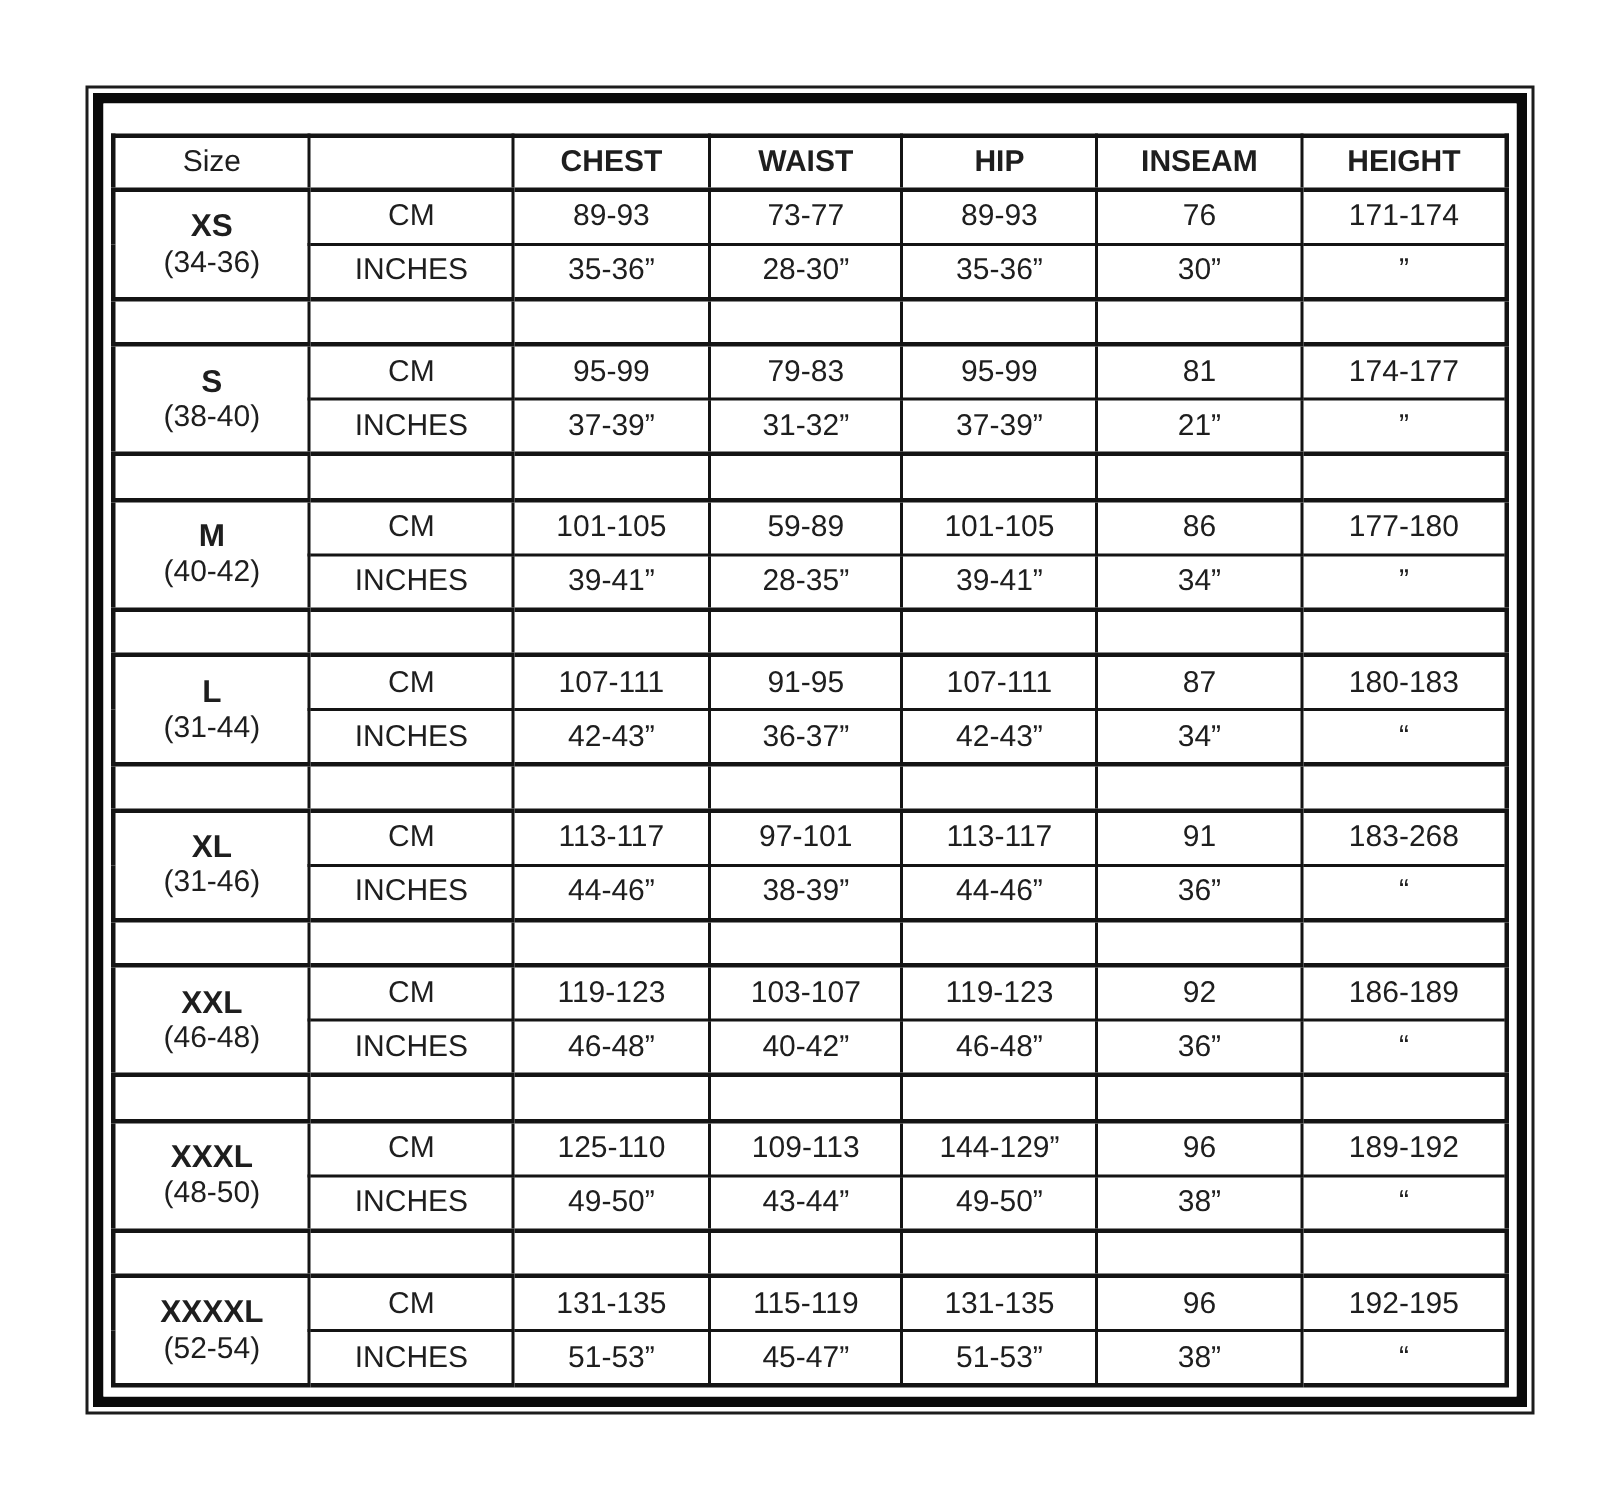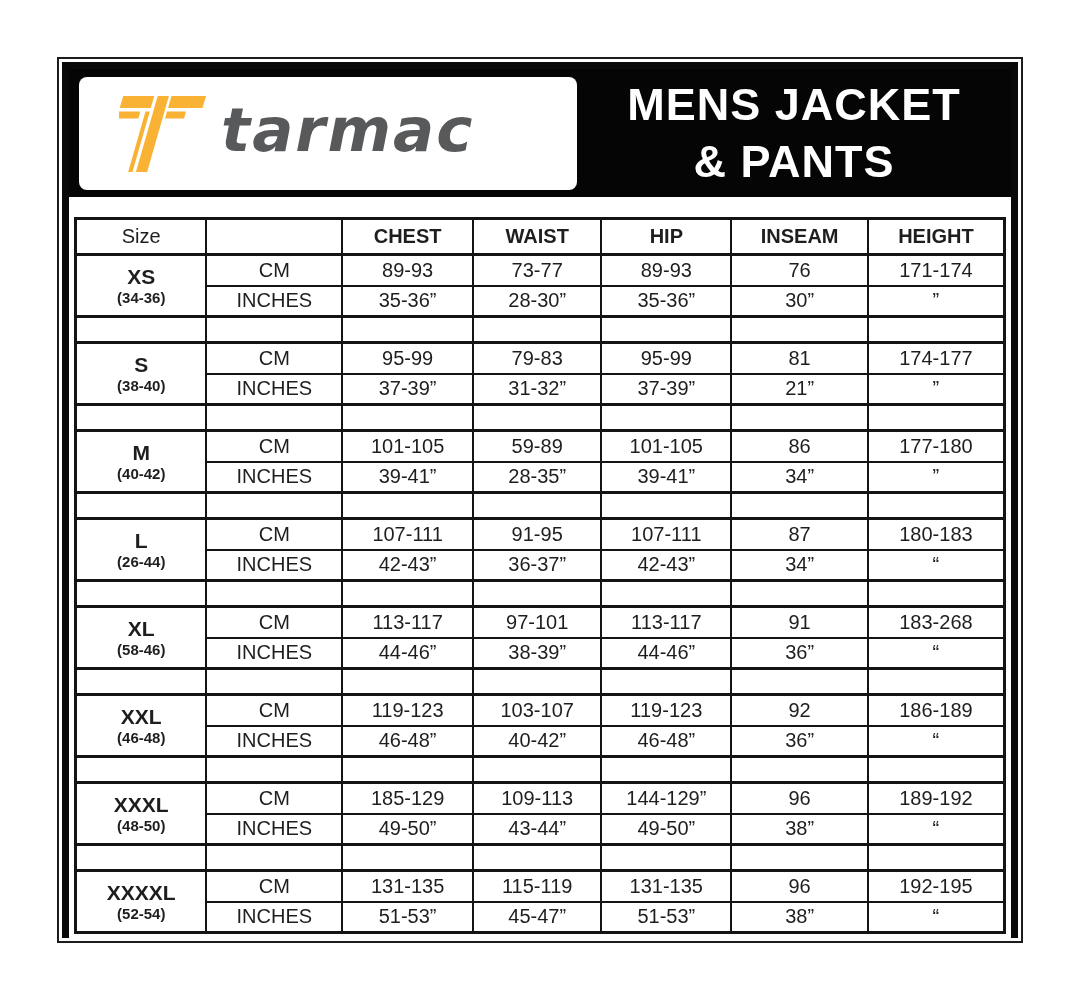--- a/index.html
+++ b/index.html
@@ -54,48 +54,29 @@
   }
   .size-table thead tr{height:36px;}
   .size-table thead th{font-weight:bold;border-bottom-width:3px;}
   .size-table thead th.size-header{font-weight:400;}
   tr.cm-row,tr.in-row{height:31px;}
   tr.cm-row td{border-top-width:3px;}
   tr.in-row td{border-bottom-width:3px;}
   td.size-cell{border-bottom-width:3px;}
   tr.spacer-row{height:26px;}
   .size-name{font-weight:bold;font-size:21px;line-height:1.15;}
-  .size-range{font-weight:bold;font-size:15px;line-height:1.15;}
+  .size-range{font-weight:normal;font-size:20px;line-height:1.15;}
 </style>
 </head>
 <body>
 
 <div class="sheet">
   <div class="frame-outer">
     <div class="frame-inner">
 
-      <div class="header-band">
-        <div class="logo-box">
-          <svg class="logo-icon" width="88" height="84" viewBox="0 0 102 96" xmlns="http://www.w3.org/2000/svg">
-            <g transform="translate(6) skewX(-16)">
-              <rect x="0" y="4" width="36" height="14"></rect>
-              <rect x="56" y="4" width="40" height="14"></rect>
-              <rect x="40" y="4" width="13" height="88"></rect>
-              <rect x="31" y="22" width="5" height="70"></rect>
-              <rect x="0" y="22" width="25" height="8"></rect>
-              <rect x="56" y="22" width="22" height="8"></rect>
-            </g>
-          </svg>
-          <div class="wordmark">tarmac</div>
-        </div>
-        <div class="title-box">
-          <div>MENS JACKET</div>
-          <div>&amp; PANTS</div>
-        </div>
-      </div>
 
       <div class="table-wrap">
         <table class="size-table">
           <colgroup>
             <col style="width:14.1%">
               <col style="width:14.6%">
               <col style="width:14.1%">
             <col style="width:13.8%">
               <col style="width:14.0%">
               <col style="width:14.7%">
@@ -200,21 +181,21 @@
                 <td></td>
                 <td></td>
                 <td></td>
                 <td></td>
                 <td></td>
             </tr>
 
             <tr class="cm-row">
               <td class="size-cell" rowspan="2">
                 <div class="size-name">L</div>
-                <div class="size-range">(26-44)</div>
+                <div class="size-range">(31-44)</div>
               </td>
               <td>CM</td>
               <td>107-111</td>
               <td>91-95</td>
               <td>107-111</td>
               <td>87</td>
               <td>180-183</td>
             </tr>
             <tr class="in-row">
               <td>INCHES</td>
@@ -230,21 +211,21 @@
                 <td></td>
                 <td></td>
                 <td></td>
                 <td></td>
                 <td></td>
             </tr>
 
             <tr class="cm-row">
               <td class="size-cell" rowspan="2">
                 <div class="size-name">XL</div>
-                <div class="size-range">(58-46)</div>
+                <div class="size-range">(31-46)</div>
               </td>
               <td>CM</td>
               <td>113-117</td>
               <td>97-101</td>
               <td>113-117</td>
               <td>91</td>
               <td>183-268</td>
             </tr>
             <tr class="in-row">
               <td>INCHES</td>
@@ -293,21 +274,21 @@
                 <td></td>
                 <td></td>
             </tr>
 
             <tr class="cm-row">
               <td class="size-cell" rowspan="2">
                 <div class="size-name">XXXL</div>
                 <div class="size-range">(48-50)</div>
               </td>
               <td>CM</td>
-              <td>185-129</td>
+              <td>125-110</td>
               <td>109-113</td>
               <td>144-129”</td>
               <td>96</td>
               <td>189-192</td>
             </tr>
             <tr class="in-row">
               <td>INCHES</td>
               <td>49-50”</td>
               <td>43-44”</td>
               <td>49-50”</td>

